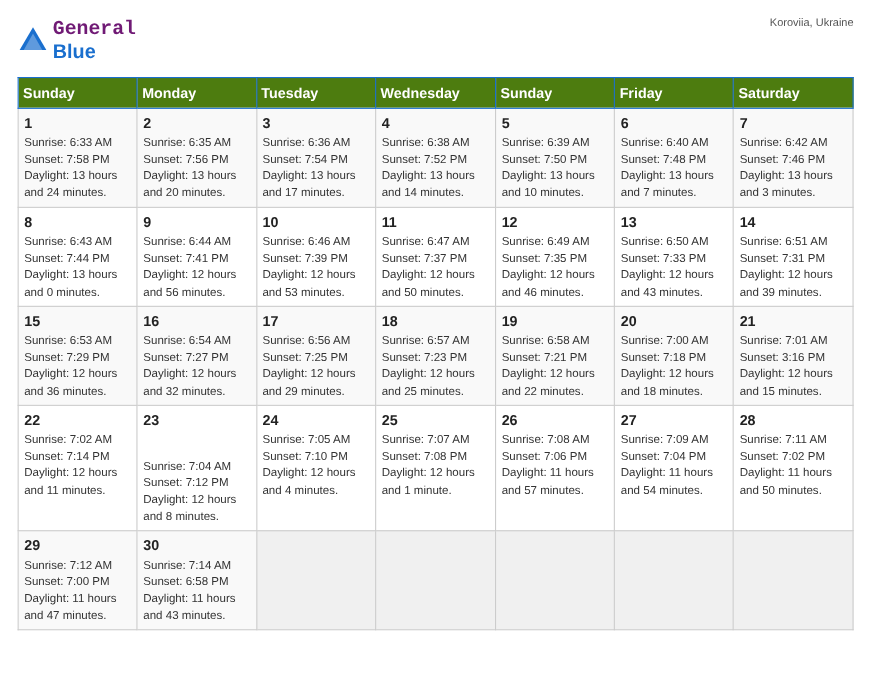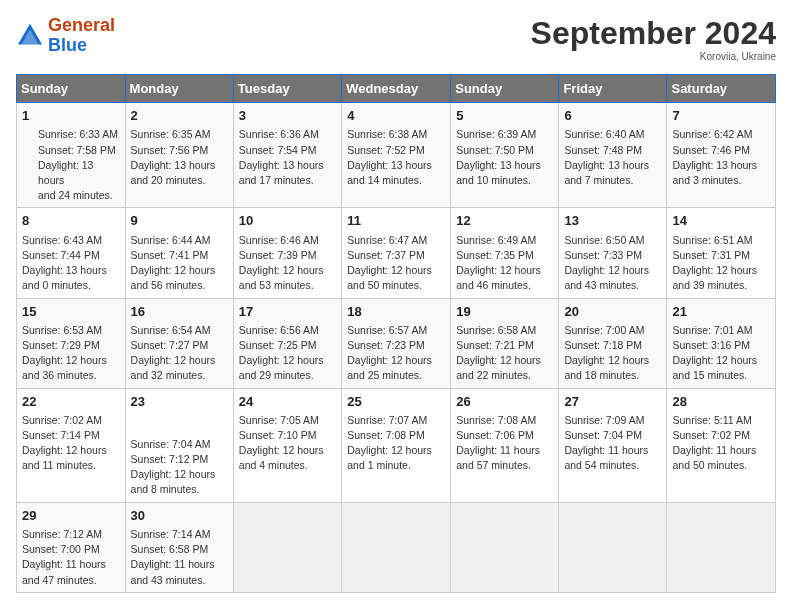--- a/index.html
+++ b/index.html
@@ -19,21 +19,21 @@
     .logo {
       display: flex;
       align-items: center;
       gap: 4px;
     }
     .logo-text {
       font-size: 18px;
       font-weight: bold;
       line-height: 1.1;
     }
-    .logo-general { color: #c2410c; }
+    .logo-general { color: #701a75; font-family: Liberation Mono, monospace; }
     .logo-blue { color: #1a6fce; }
     .logo-icon {
       width: 28px;
       height: 28px;
     }
     .title-block {
       text-align: right;
     }
     .month-title {
       font-size: 32px;
@@ -44,21 +44,21 @@
     .subtitle {
       font-size: 10px;
       color: #555;
     }
     .calendar {
       width: 100%;
       border-collapse: collapse;
       font-size: 11px;
     }
     .calendar thead tr th {
-      background-color: #737373;
+      background-color: #4d7c0f;
       color: #fff;
       padding: 6px 4px;
       text-align: left;
       font-size: 13px;
       font-weight: bold;
       border: 1px solid #1a6fce;
     }
     .calendar tbody tr td {
       vertical-align: top;
       padding: 4px 5px;
@@ -95,42 +95,41 @@
     <svg class="logo-icon" viewBox="0 0 30 30">
       <polygon points="15,2 28,24 2,24" fill="#1a6fce"></polygon>
       <polygon points="15,8 24,24 6,24" fill="#fff" opacity="0.3"></polygon>
     </svg>
     <div class="logo-text">
       <span class="logo-general">General</span><br>
       <span class="logo-blue">Blue</span>
     </div>
   </div>
   <div class="title-block">
-    <div class="month-title">September 2024</div>
     <div class="subtitle">Koroviia, Ukraine</div>
   </div>
 </div>
 
 <table class="calendar">
   <thead>
     <tr id="weekday-header">
         <th>Sunday</th>
         <th>Monday</th>
         <th>Tuesday</th>
         <th>Wednesday</th>
         <th>Sunday</th>
         <th>Friday</th>
         <th>Saturday</th>
       </tr>
   </thead>
   <tbody id="calendar-body">
       <tr>
         <td>
           <span class="day-num">1</span>
-          <div class="day-info" style="white-space: pre-line; margin-left: 16px;">Sunrise: 6:33 AM
+          <div class="day-info" style="white-space: pre-line;">Sunrise: 6:33 AM
 Sunset: 7:58 PM
 Daylight: 13 hours
 and 24 minutes.</div>
         </td>
         <td>
           <span class="day-num">2</span>
           <div class="day-info" style="white-space: pre-line;">Sunrise: 6:35 AM
 Sunset: 7:56 PM
 Daylight: 13 hours
 and 20 minutes.</div>
@@ -311,21 +310,21 @@
         </td>
         <td>
           <span class="day-num">27</span>
           <div class="day-info" style="white-space: pre-line;">Sunrise: 7:09 AM
 Sunset: 7:04 PM
 Daylight: 11 hours
 and 54 minutes.</div>
         </td>
         <td>
           <span class="day-num">28</span>
-          <div class="day-info" style="white-space: pre-line;">Sunrise: 5:11 AM
+          <div class="day-info" style="white-space: pre-line;">Sunrise: 7:11 AM
 Sunset: 7:02 PM
 Daylight: 11 hours
 and 50 minutes.</div>
         </td>
       </tr>
       <tr>
         <td>
           <span class="day-num">29</span>
           <div class="day-info" style="white-space: pre-line;">Sunrise: 7:12 AM
 Sunset: 7:00 PM

